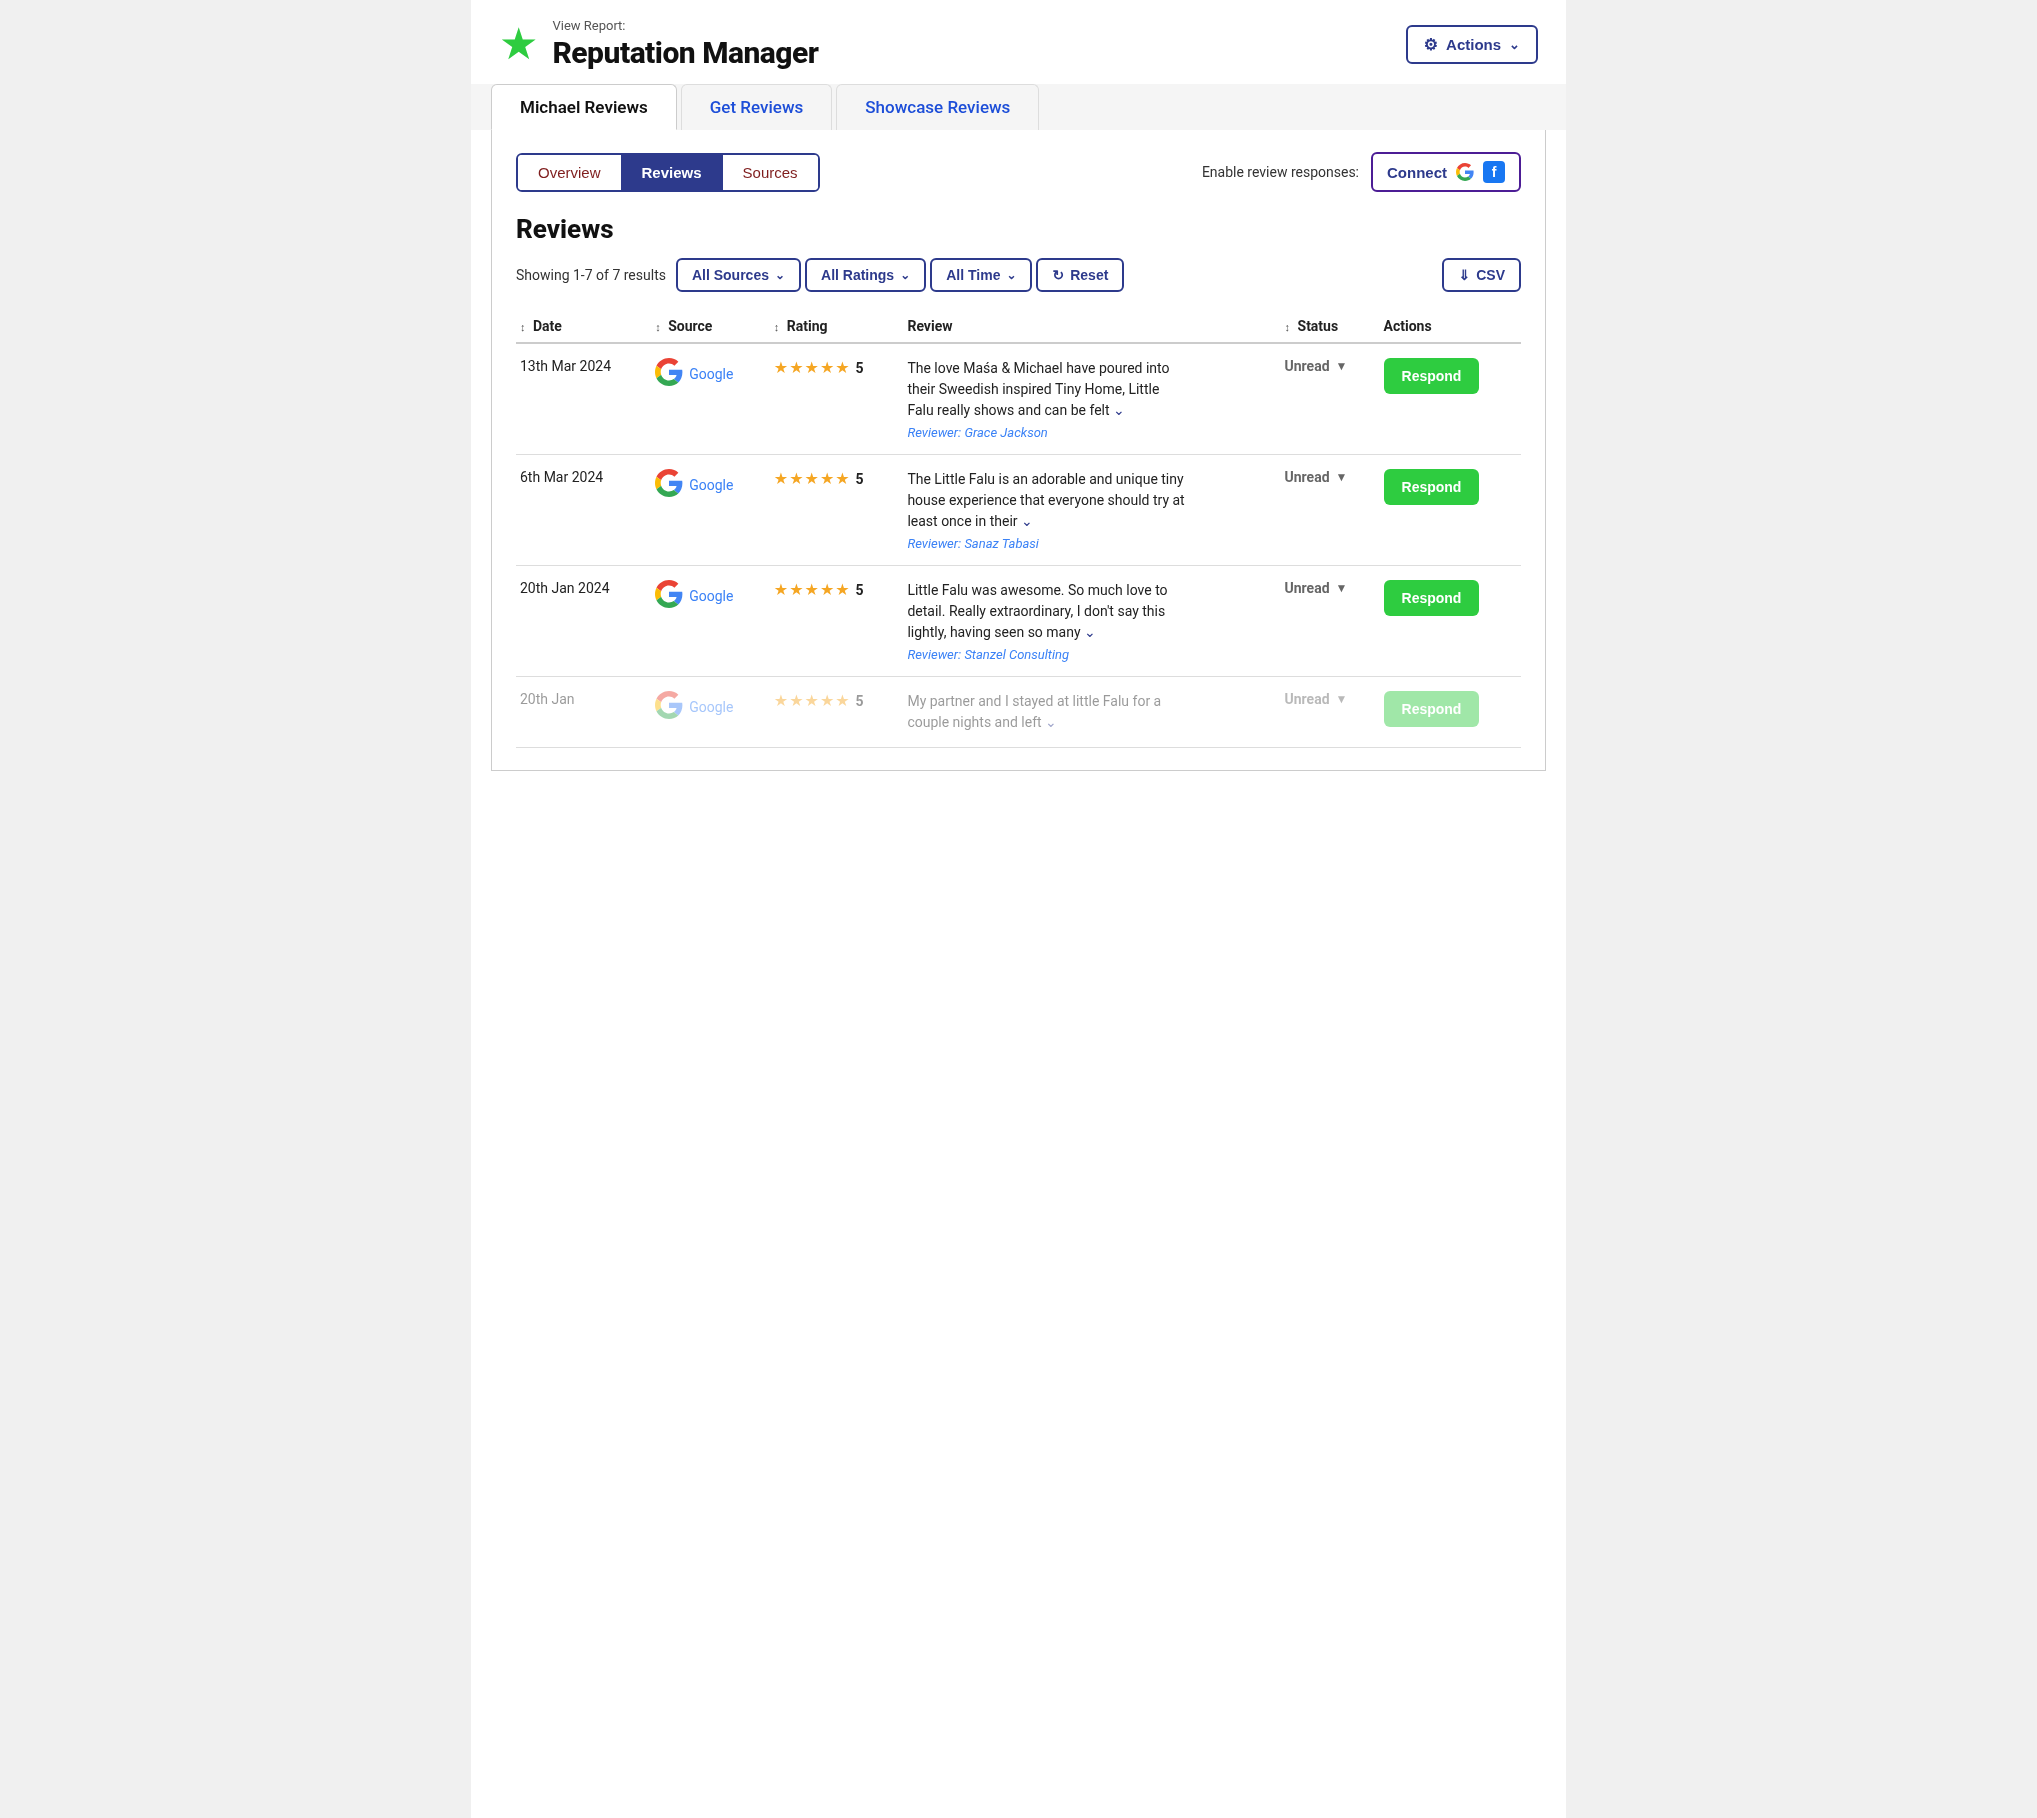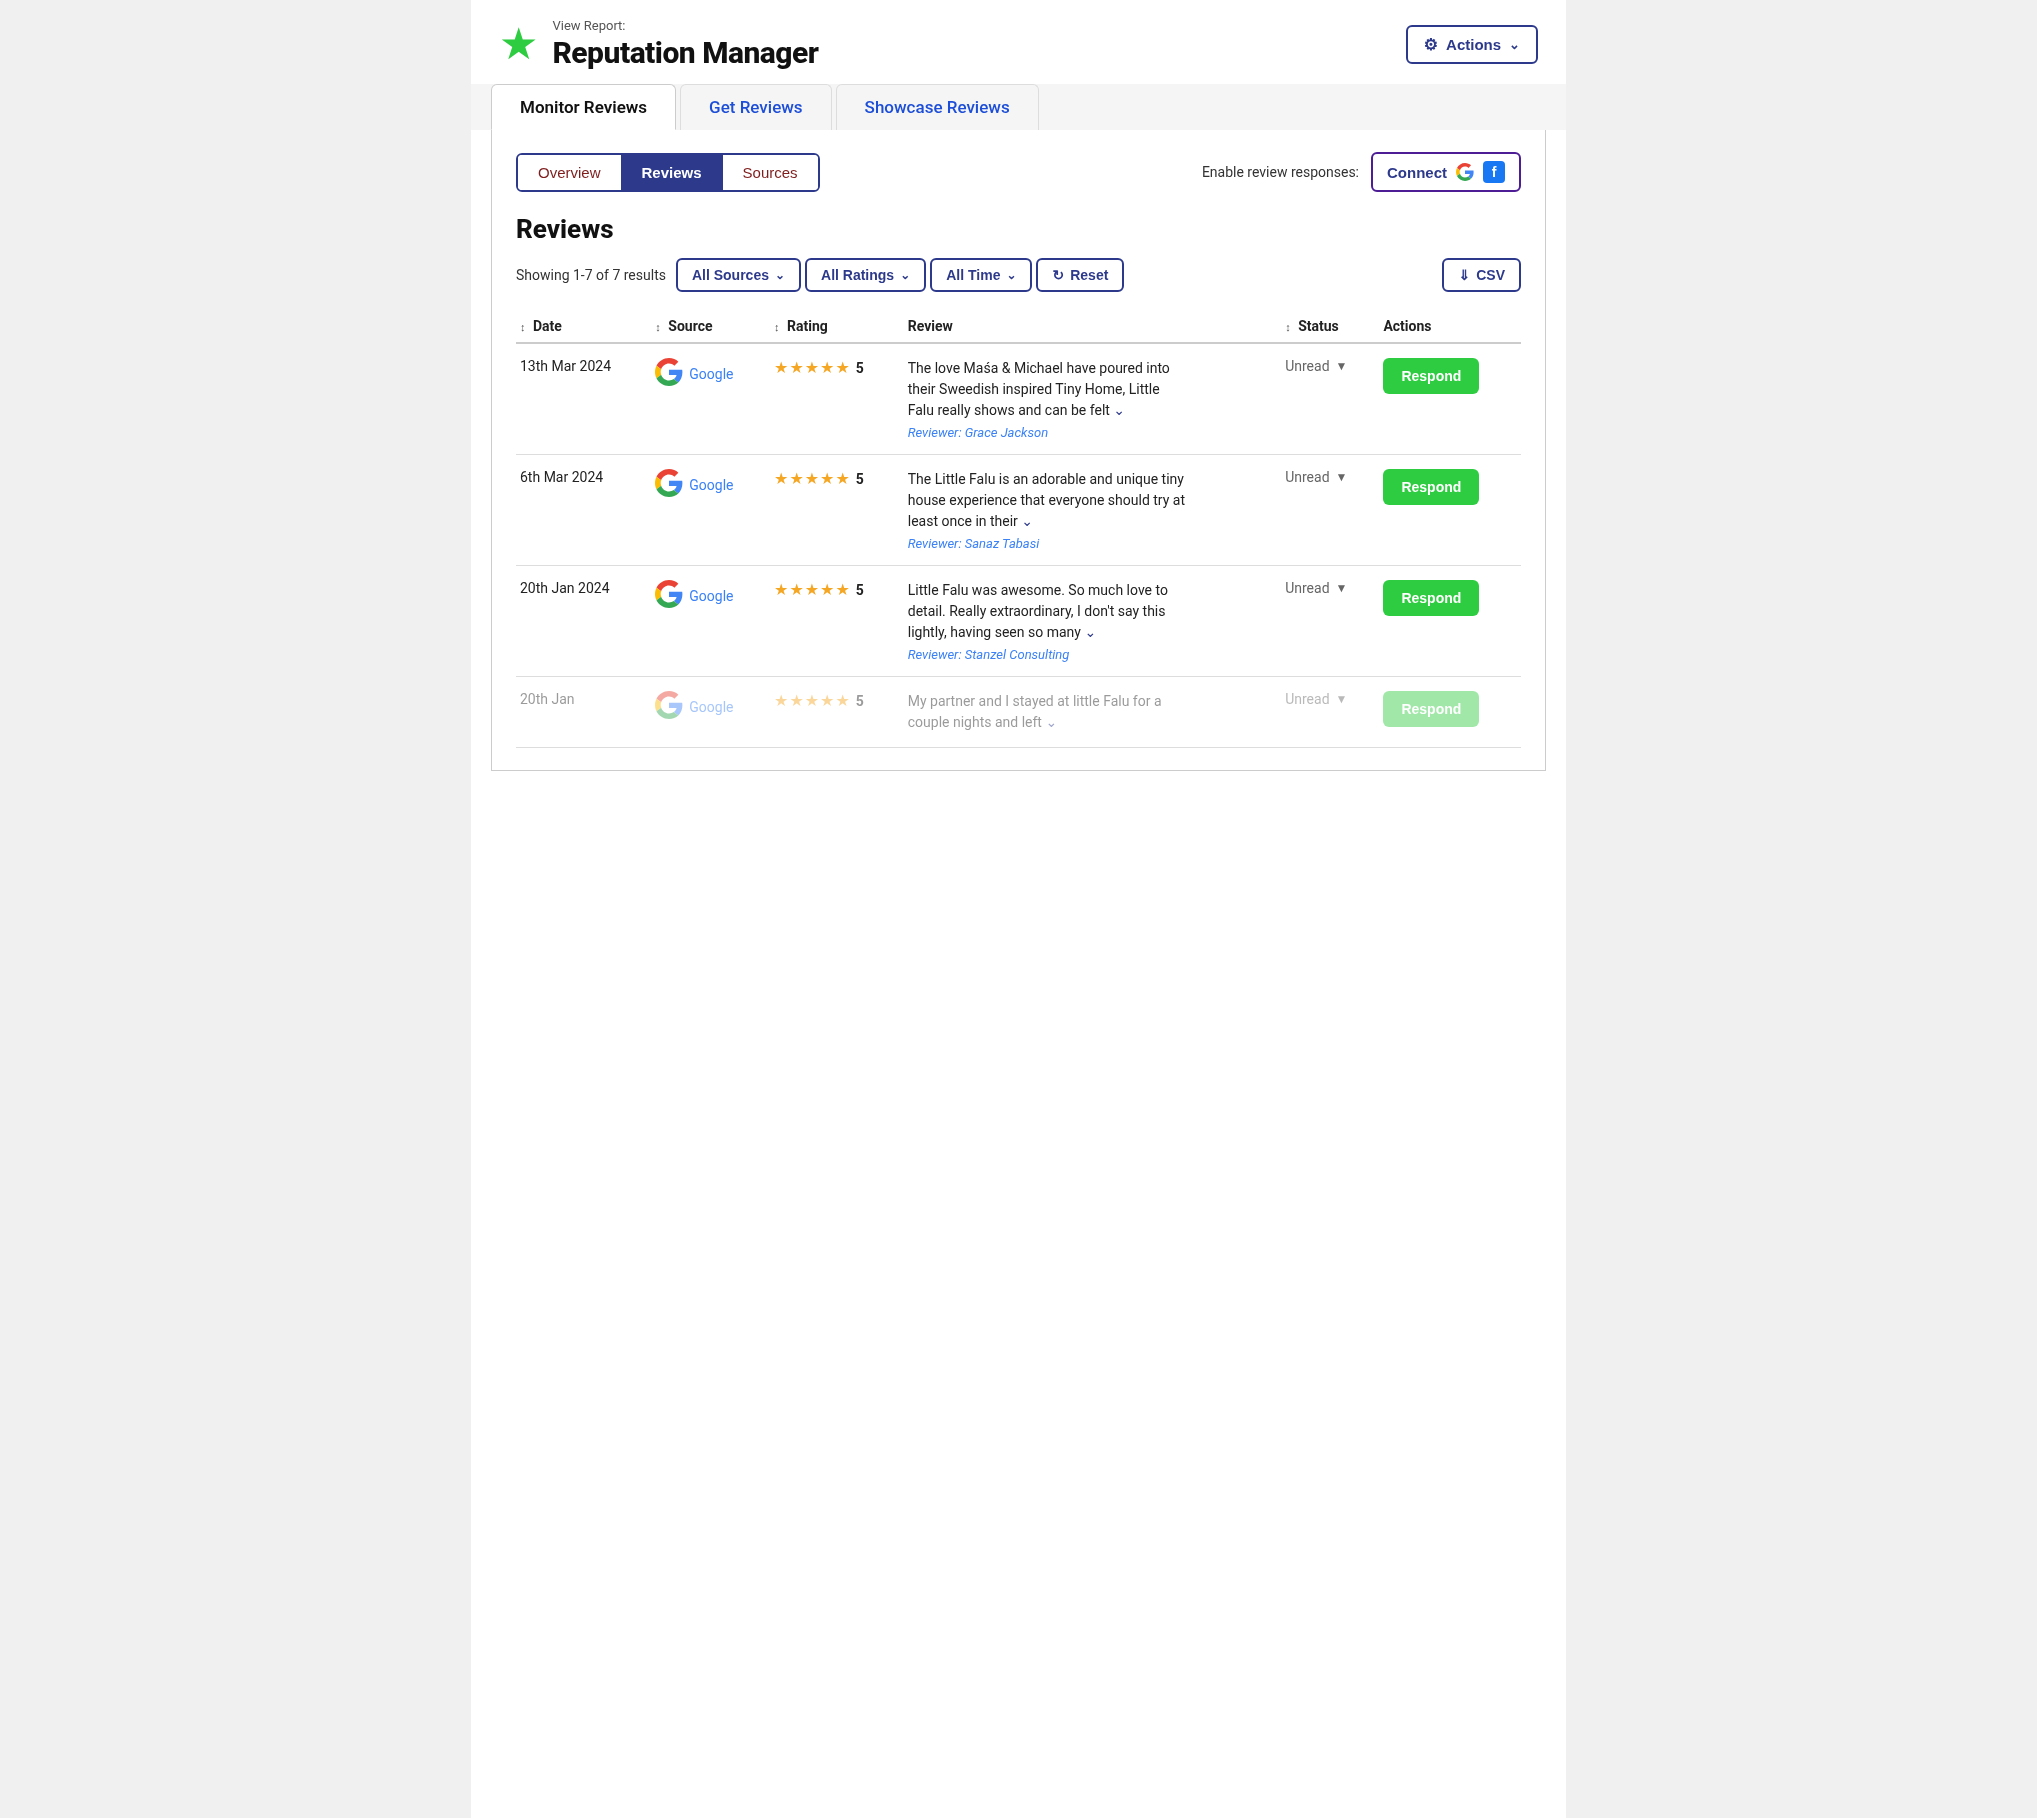--- a/index.html
+++ b/index.html
@@ -312,20 +312,21 @@
     .expand-icon {
       color: #2d3a8c;
       font-size: 14px;
       cursor: pointer;
     }
     .status-cell {
       display: flex;
       align-items: center;
       gap: 6px;
       white-space: nowrap;
+      font-weight: bold;
     }
     .status-text {
       font-size: 14px;
       color: #666;
     }
     .status-dropdown {
       font-size: 12px;
       color: #666;
       cursor: pointer;
     }
@@ -358,21 +359,21 @@
       </div>
     </div>
     <button class="actions-btn">
       <span class="gear-icon">⚙</span>
       <span>Actions</span>
       <span class="chevron-icon">⌄</span>
     </button>
   </div>
 
   <div class="main-tabs">
-    <div class="main-tab active">Monitor Reviews</div>
+    <div class="main-tab active">Michael Reviews</div>
     <div class="main-tab">Get Reviews</div>
     <div class="main-tab">Showcase Reviews</div>
   </div>
 
   <div class="content-area">
 
     <div class="sub-tabs-row">
       <div class="sub-tabs">
         <button class="sub-tab">Overview</button>
         <button class="sub-tab active">Reviews</button>

